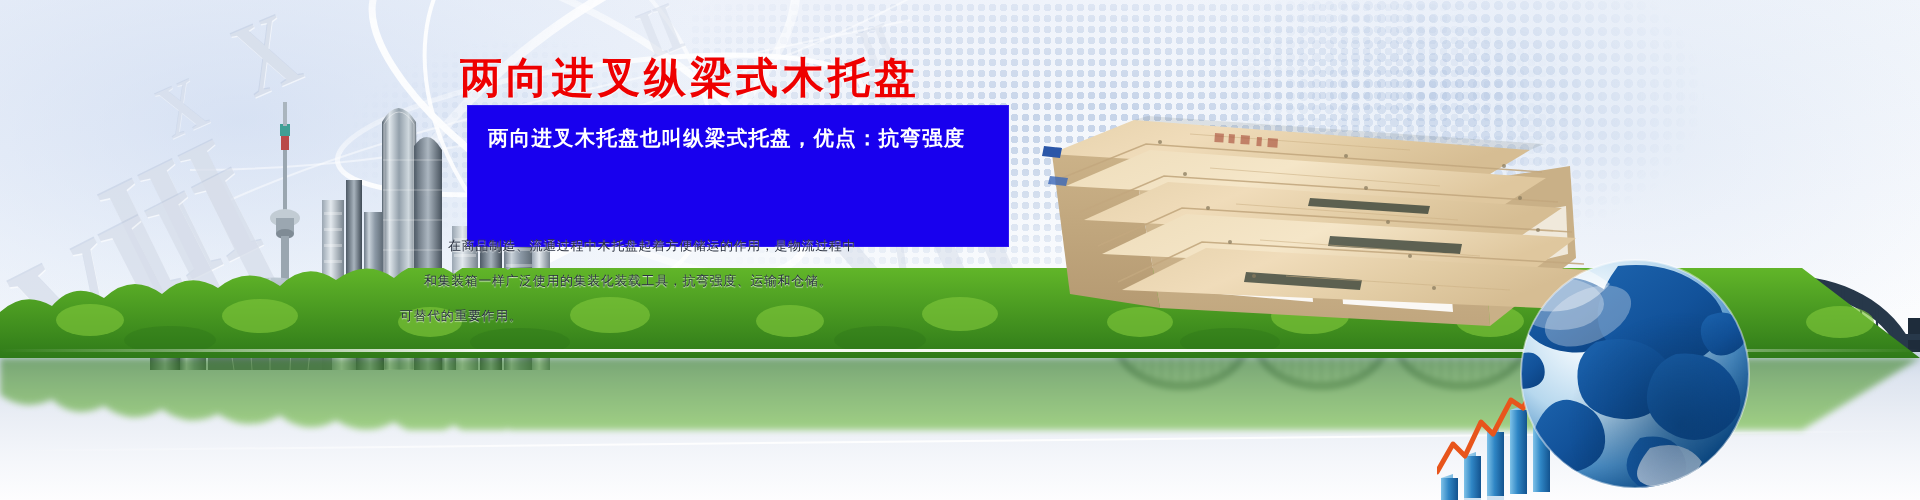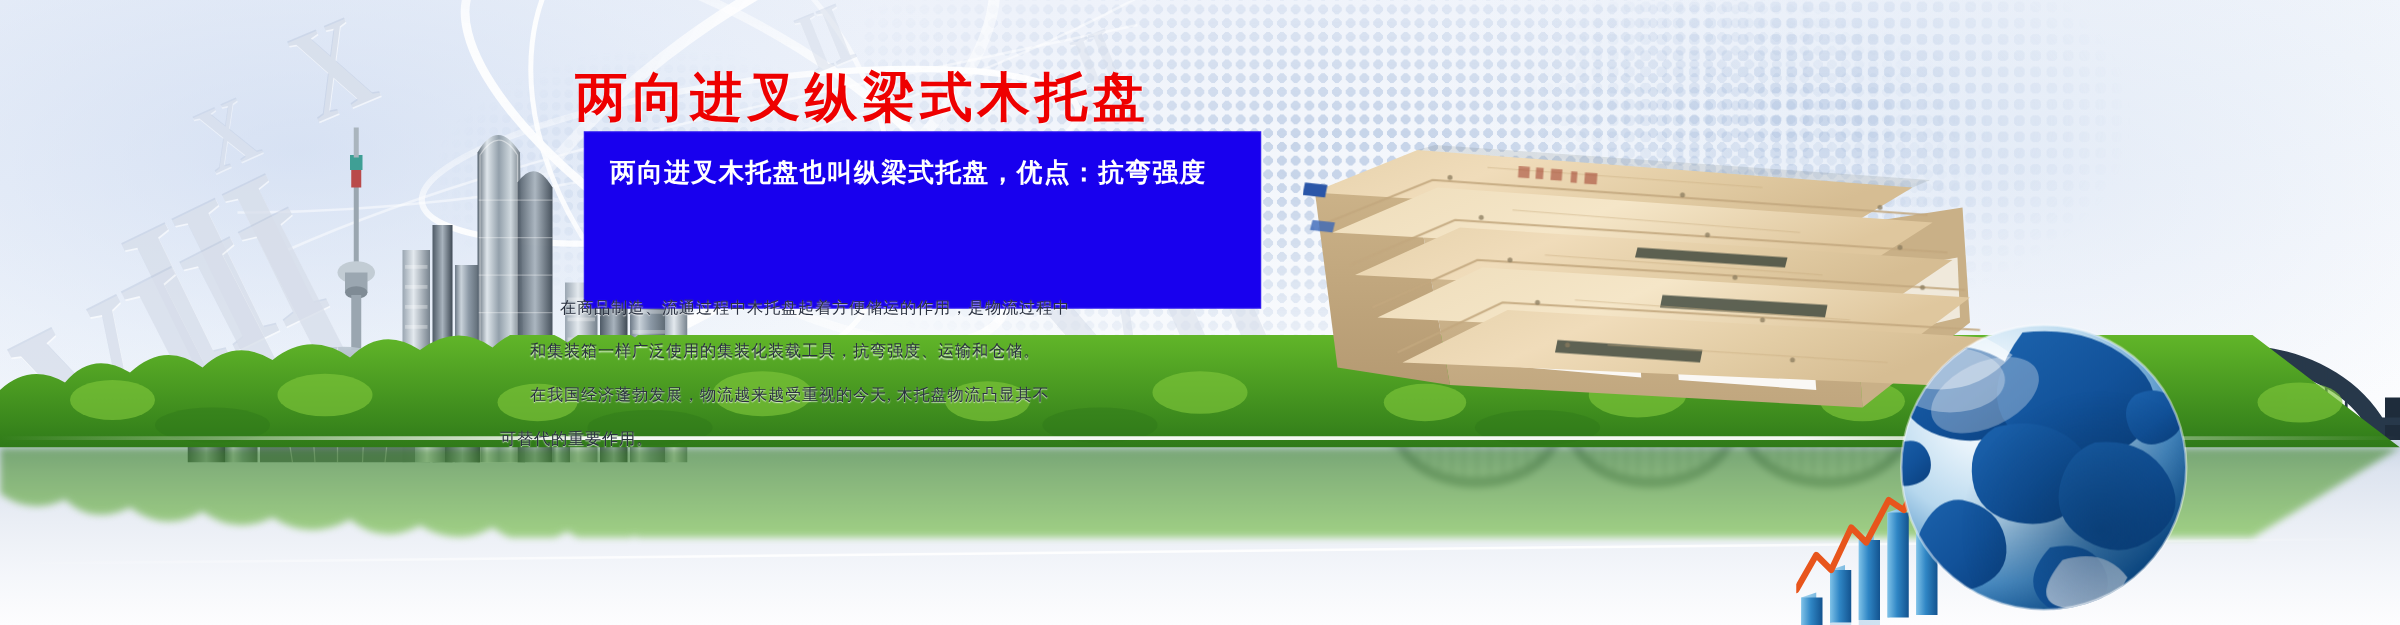--- a/index.html
+++ b/index.html
@@ -527,17 +527,16 @@
 
   <div id="headline">两向进叉纵梁式木托盘</div>
 
   <div id="highlight-box">
     <div class="hl-line" id="hl-line-1">两向进叉木托盘也叫纵梁式托盘，优点：抗弯强度</div>
   </div>
 
   <div id="body-copy">
     <p>在商品制造、流通过程中木托盘起着方便储运的作用，是物流过程中</p>
     <p class="shift1">和集装箱一样广泛使用的集装化装载工具，抗弯强度、运输和仓储。</p>
-    <p class="shift1">在我国经济蓬勃发展，物流越来越受重视的今天, 木托盘物流凸显其不</p>
     <p class="shift2">可替代的重要作用。</p>
   </div>
 
 </div>
 
 </body></html>

